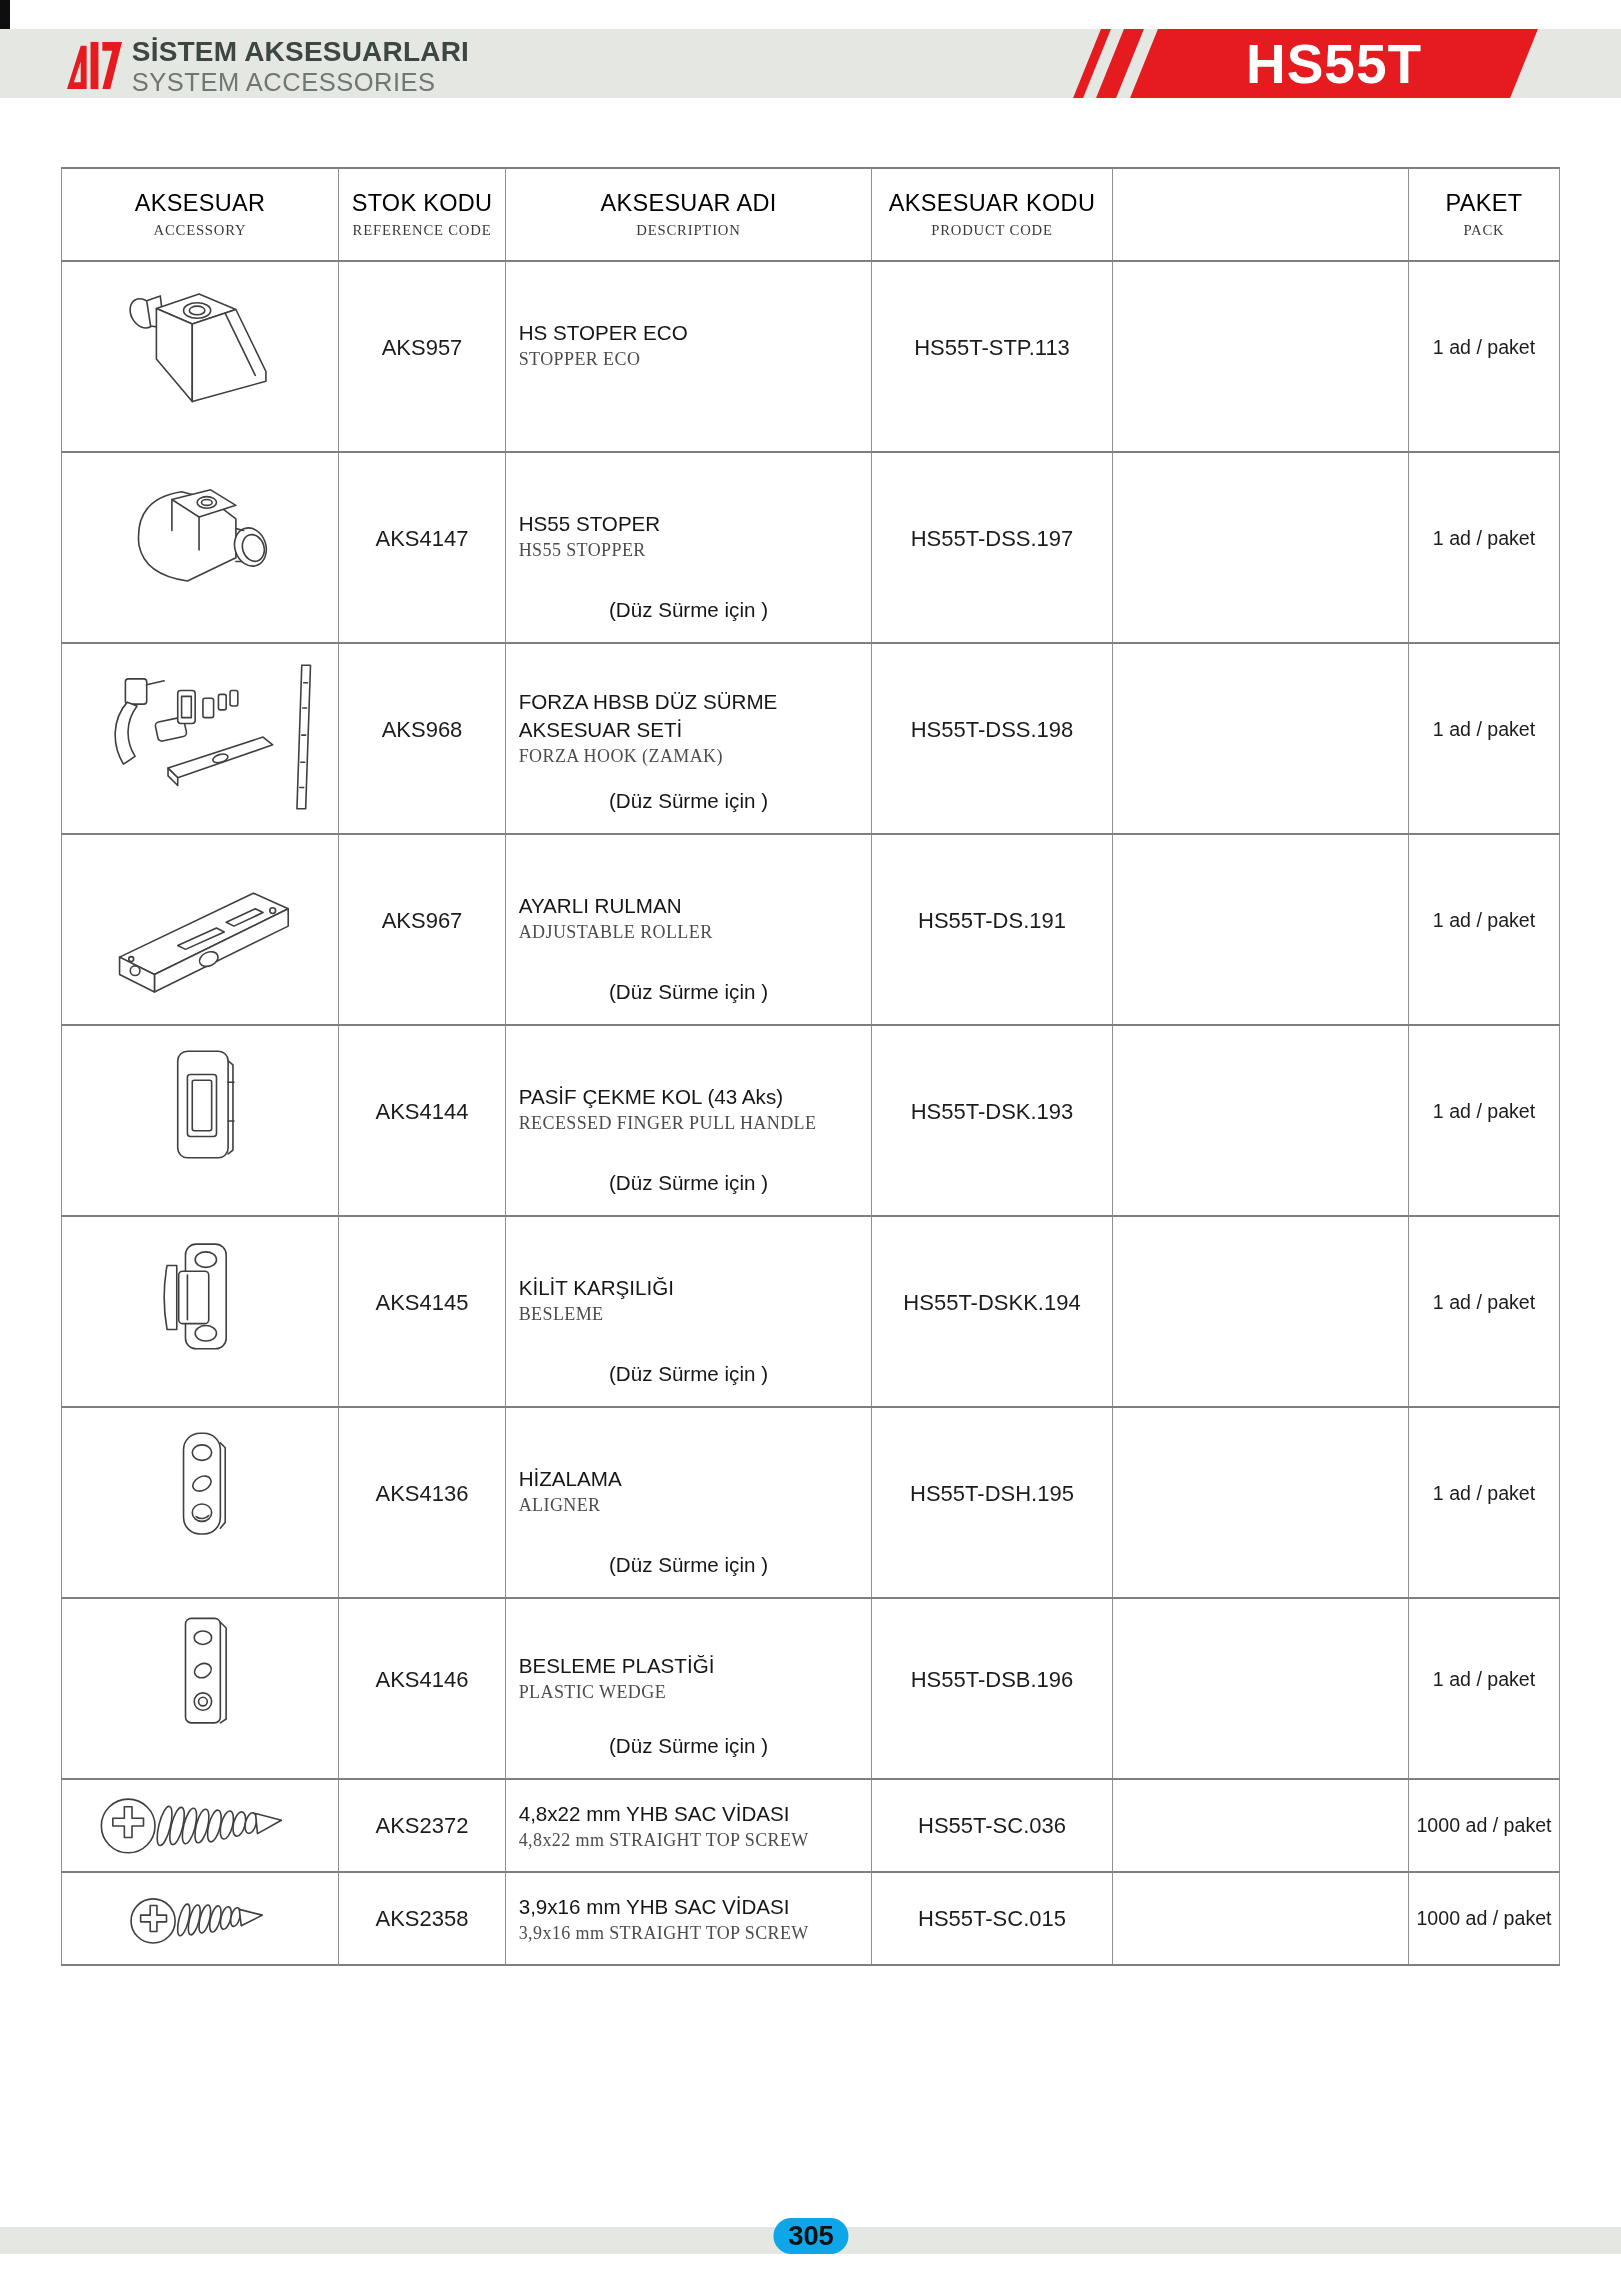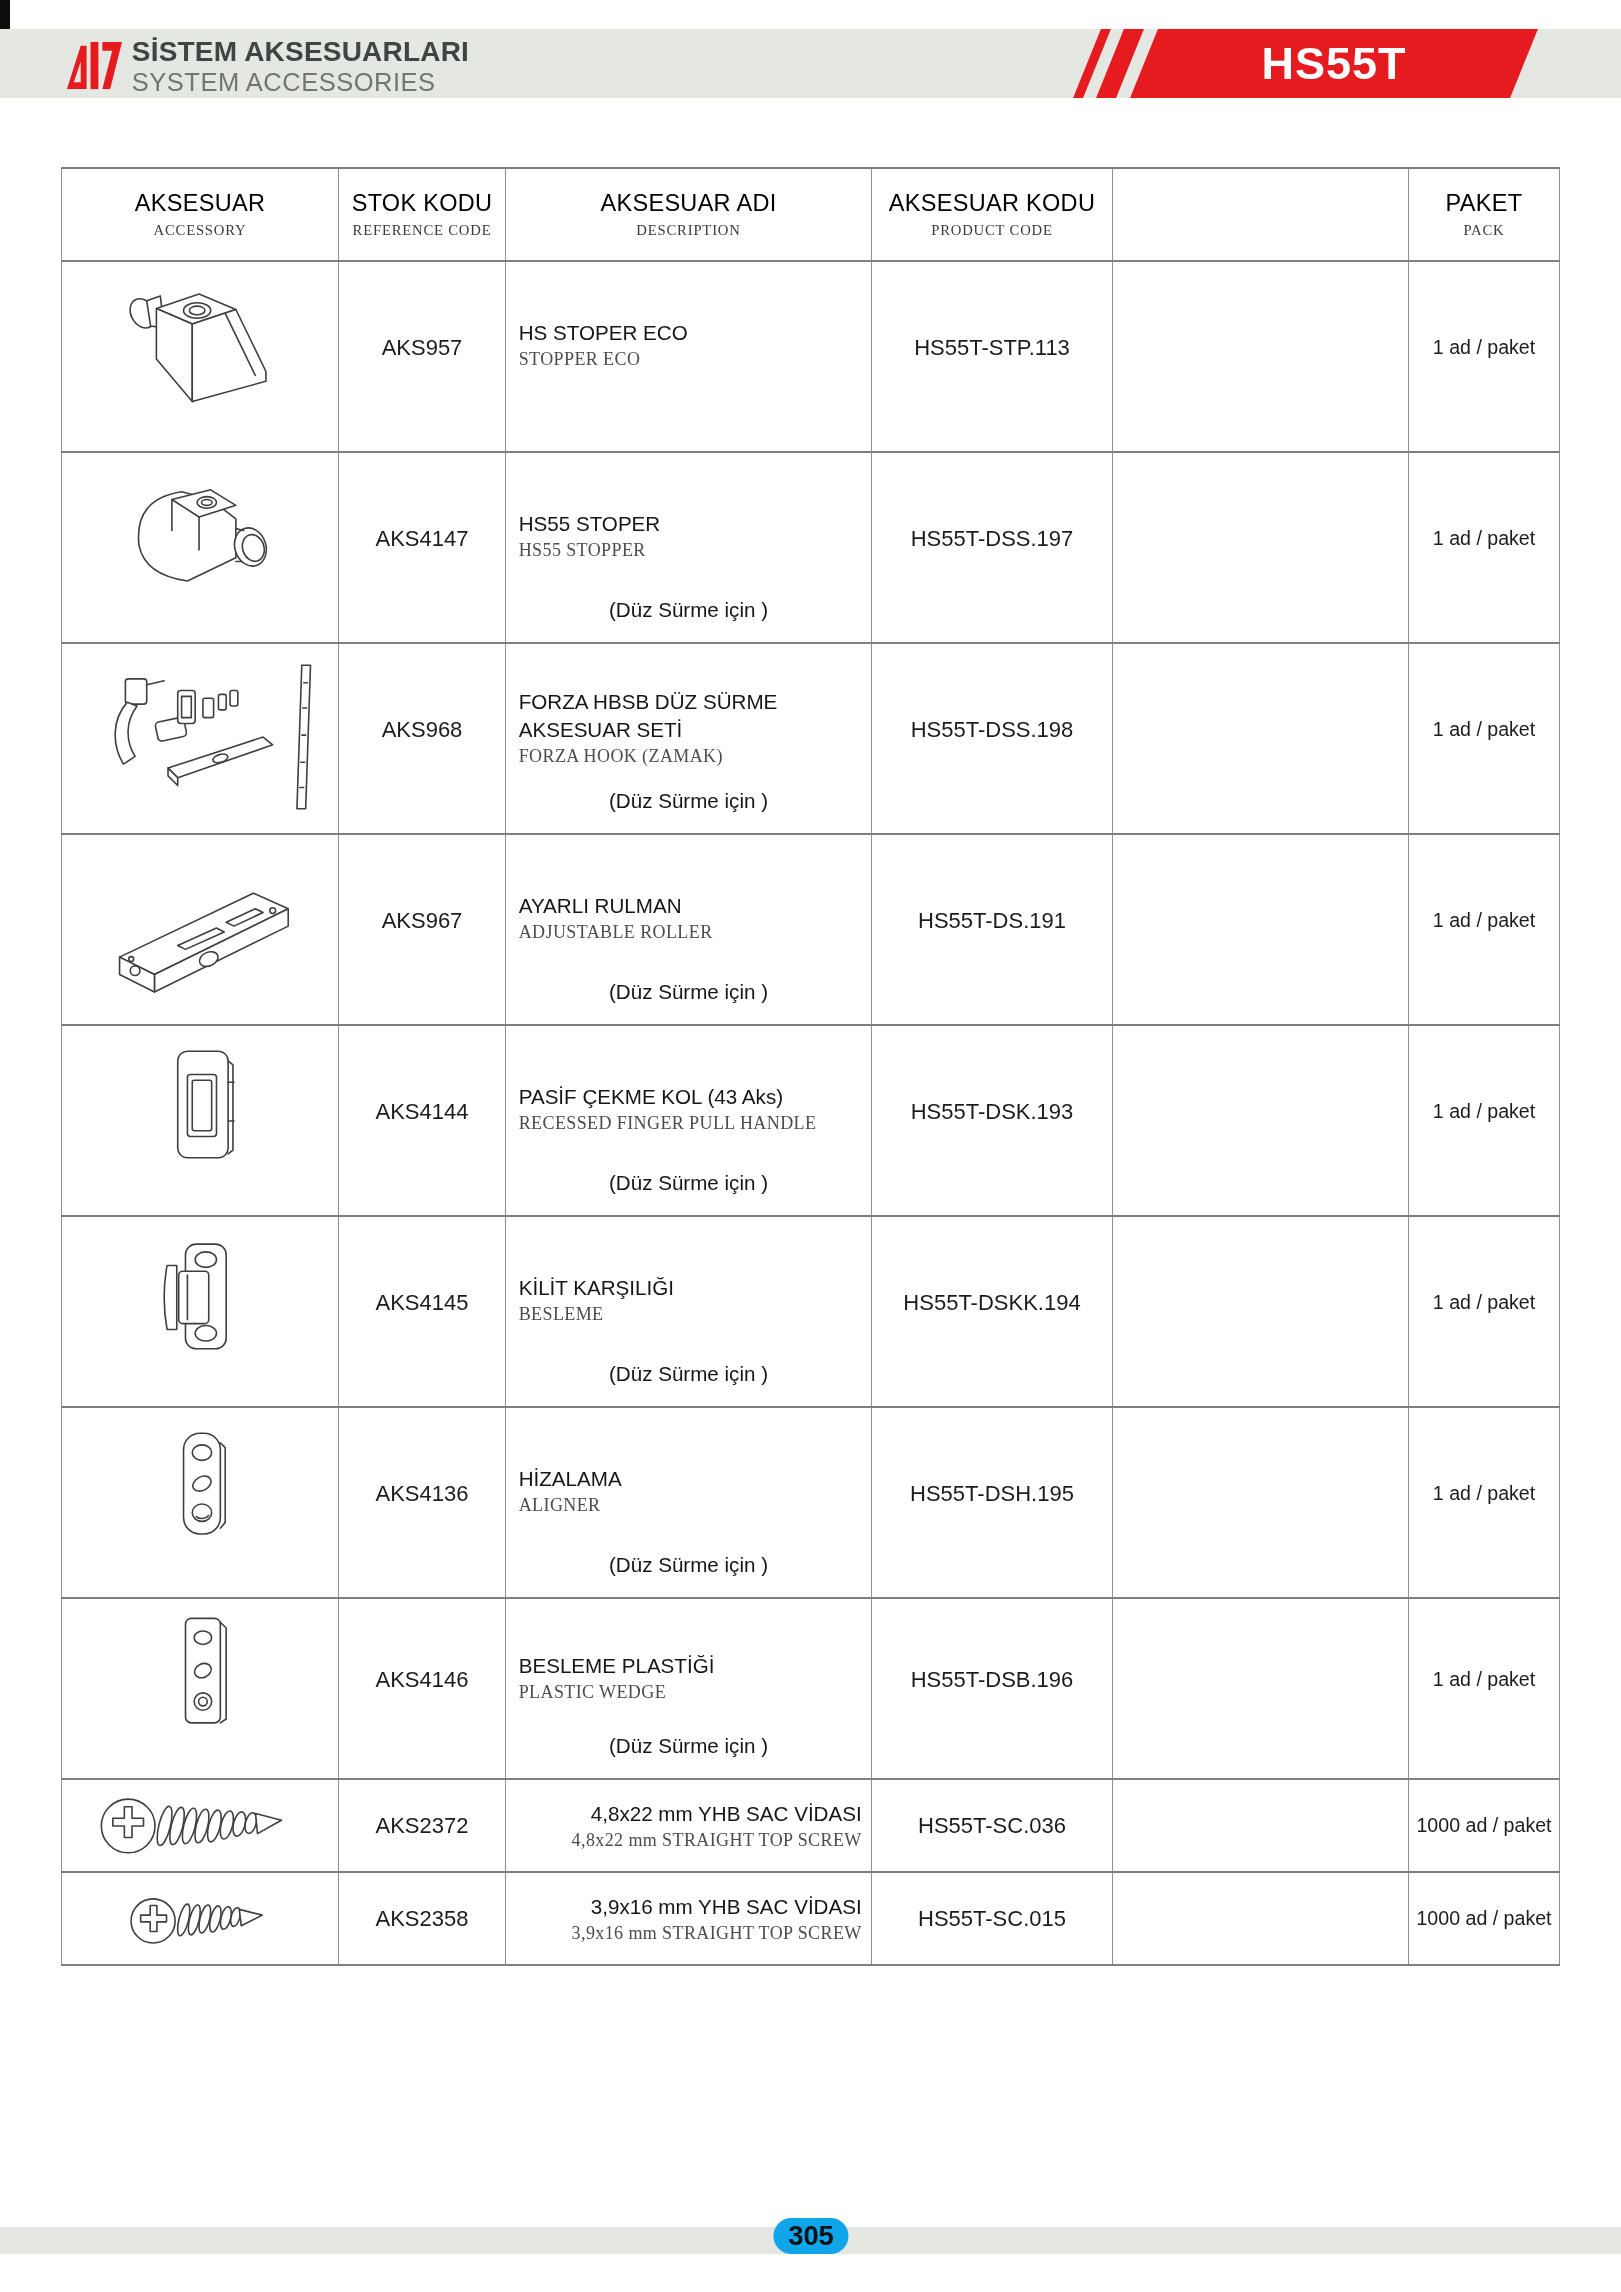--- a/index.html
+++ b/index.html
@@ -15,36 +15,36 @@
   .brand-titles{padding-top:2px;line-height:1.05;}
   .brand-title{font-size:28px;font-weight:bold;color:#3e4643;letter-spacing:0.2px;}
   .brand-subtitle{font-size:25.5px;color:#6f7774;letter-spacing:0.5px;margin-top:2.9px;}
   .badge{position:absolute;left:1073px;top:29px;width:451px;height:69px;}
   .badge .sk{position:absolute;top:0;height:69px;background:#e51b20;transform:skewX(-22deg);}
   .badge .s1{left:13.7px;width:9.8px;}
   .badge .s2{left:37px;width:19.6px;}
   .badge .s3{left:71px;width:380px;}
   .badge-label{position:absolute;left:71px;width:380px;top:0;height:69px;
     display:flex;align-items:center;justify-content:center;
-    color:#ffffff;font-size:45px;font-weight:bold;letter-spacing:1px;}
+    color:#ffffff;font-size:55px;font-weight:bold;letter-spacing:1px;}
   
   table.main{position:absolute;left:61px;top:167px;width:1498px;border-collapse:collapse;table-layout:fixed;}
   table.main th,table.main td{border-left:1px solid #8f8f8f;border-right:1px solid #8f8f8f;
     border-top:2px solid #7f7f7f;border-bottom:2px solid #7f7f7f;padding:0;}
   th{font-weight:normal;vertical-align:middle;text-align:center;}
   .th-main{font-size:23.5px;color:#000000;letter-spacing:0.3px;}
   .th-sub{font-family:"Liberation Serif",serif;font-size:14.7px;color:#3a3a3a;letter-spacing:0.8px;margin-top:5.9px;}
   td.img{vertical-align:middle;}
   td.img svg{display:block;margin:0 auto;}
   td.code,td.pcode,td.pack{vertical-align:middle;text-align:center;font-size:22px;color:#1c1c1c;}
   tr.tall td.code,tr.tall td.pcode,tr.tall td.pack{padding-bottom:17.6px;}
   td.pack{font-size:19.6px;}
   td.desc{position:relative;vertical-align:top;}
   .dm{position:absolute;left:12.7px;top:44%;transform:translateY(-50%);width:343px;}
-  tr.short .dm{top:50%;text-align:right;}
+  tr.short .dm{top:50%;}
   .dt{font-size:20.6px;color:#161616;line-height:27.4px;}
   .ds{font-family:"Liberation Serif",serif;font-size:18px;color:#4c4c4c;letter-spacing:0.4px;margin-top:2.9px;}
   .dn{position:absolute;left:0;right:0;bottom:19.6px;text-align:center;font-size:20.6px;color:#161616;}
   .dn:empty{display:none;}
   
   .pimg *{vector-effect:non-scaling-stroke;}
   .pimg{stroke:#3f3f3f;fill:#ffffff;stroke-width:1.6;stroke-linejoin:round;stroke-linecap:round;}
   .nf{fill:none;}
   
   .footer-band{position:absolute;left:0;top:2227px;width:1621px;height:27.4px;background:#e4e7e2;}

